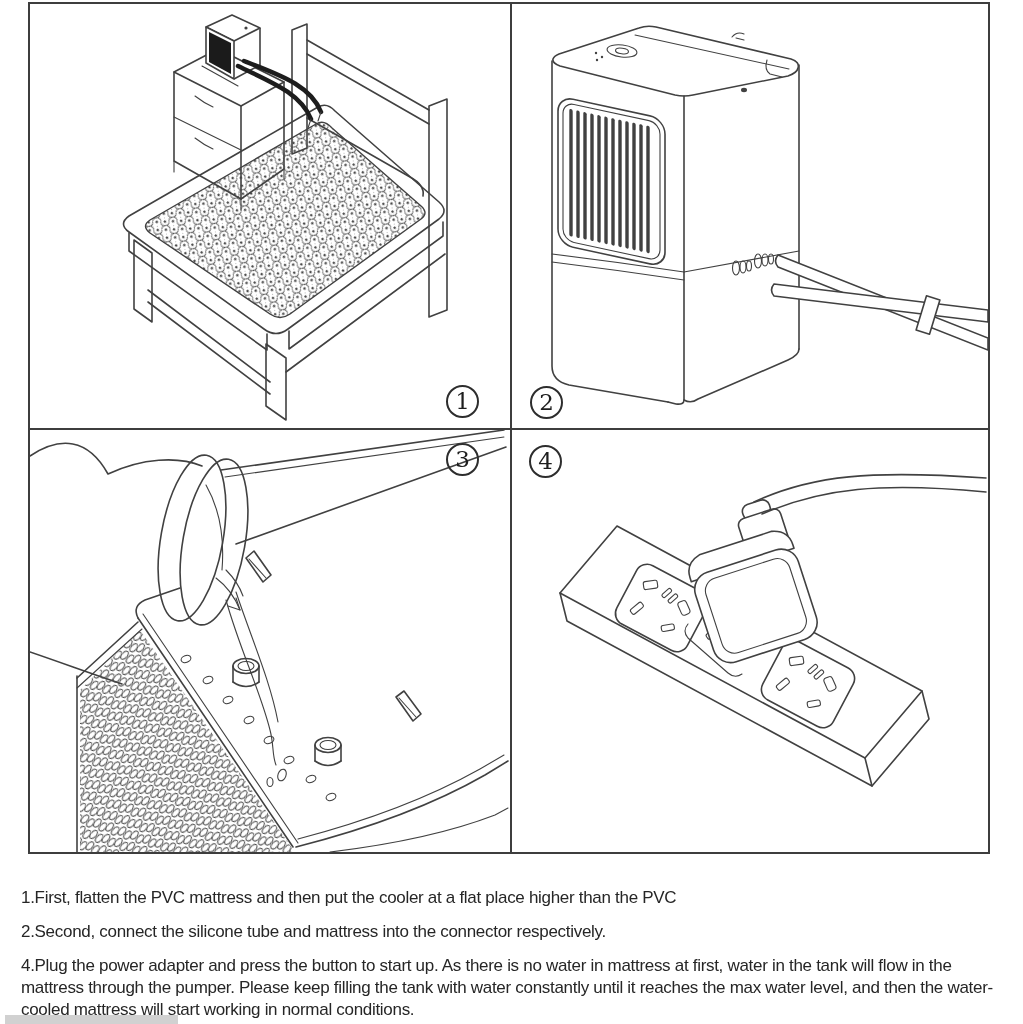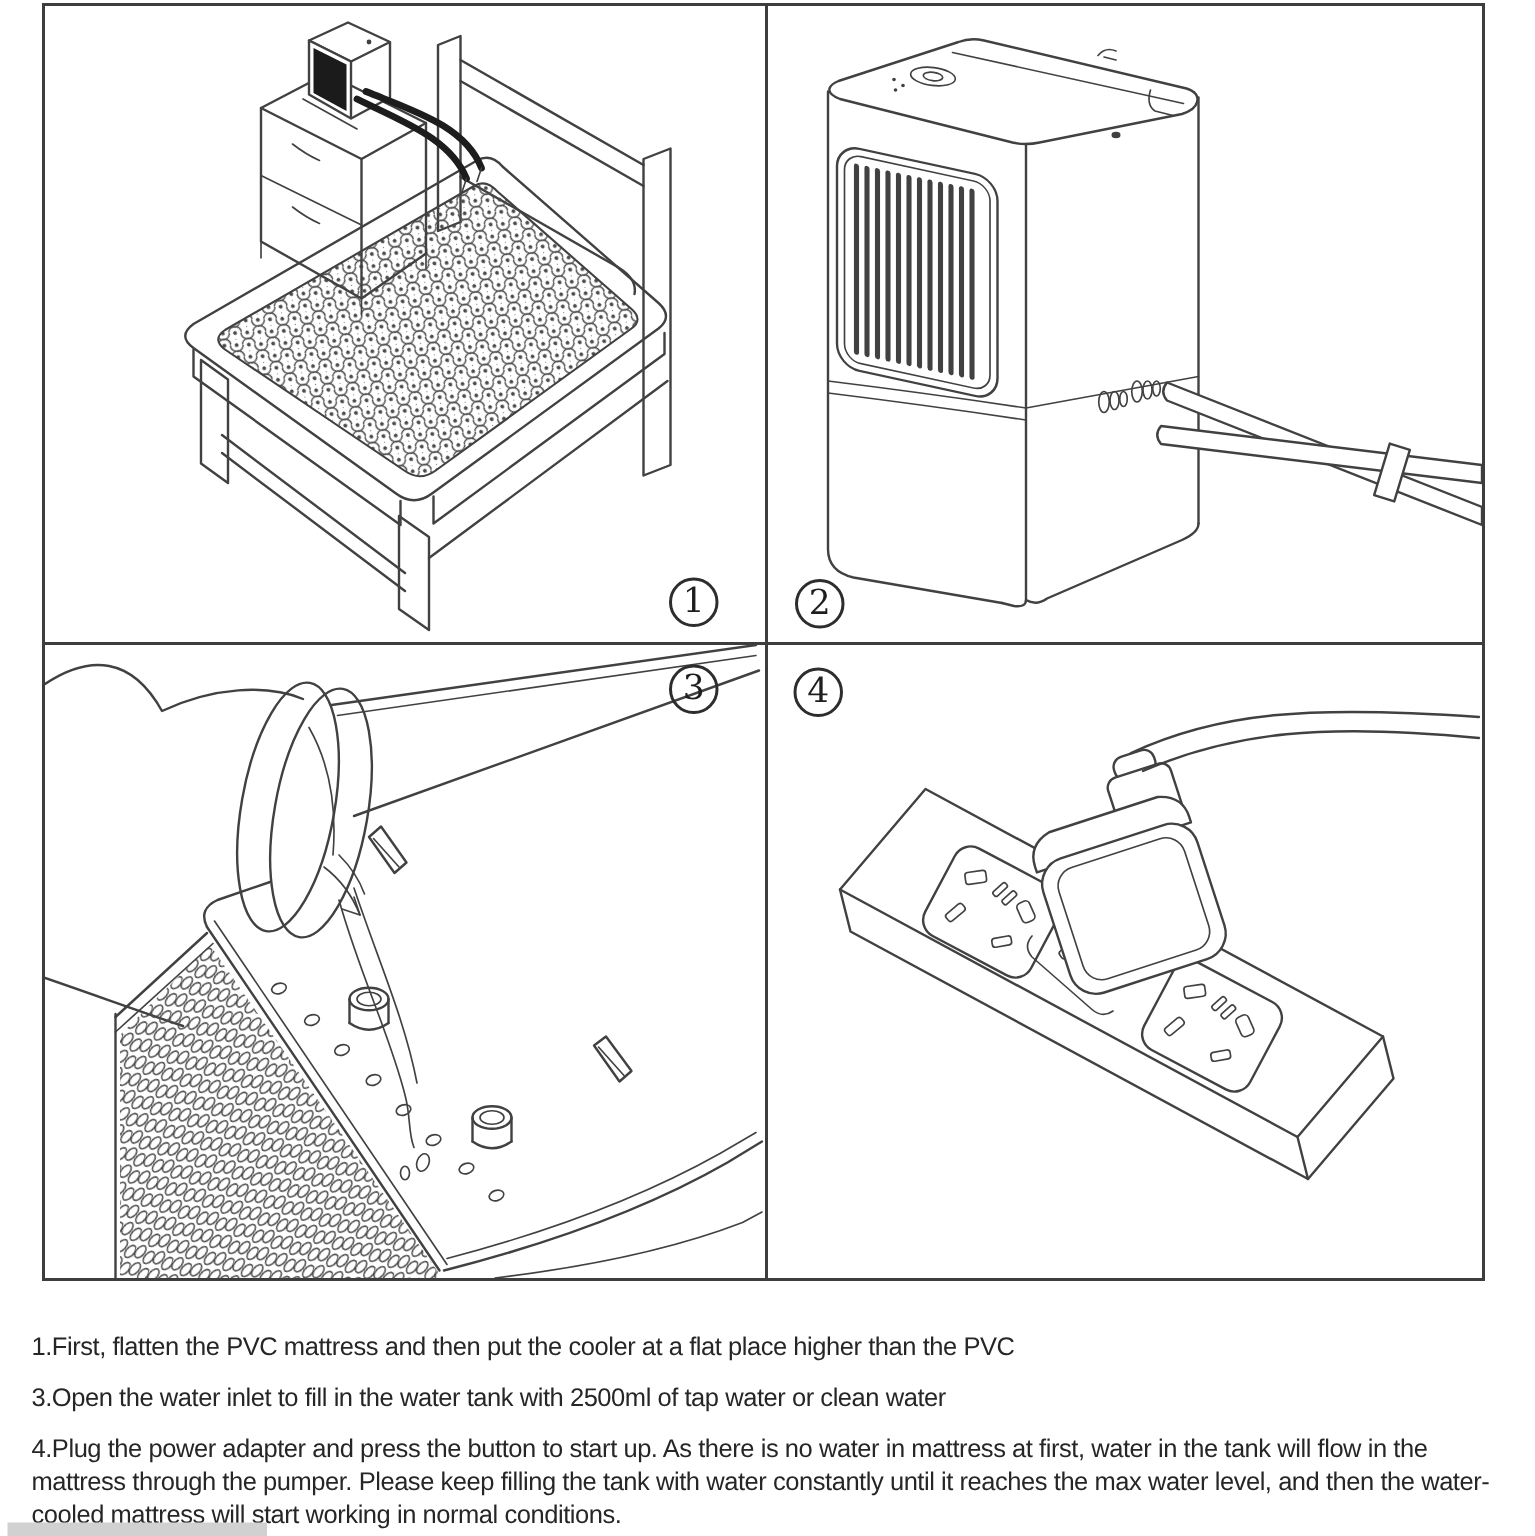--- a/index.html
+++ b/index.html
@@ -289,17 +289,17 @@
   <div class="hdiv"></div>
 
   <div class="badge b1">1</div>
   <div class="badge b2">2</div>
   <div class="badge b3">3</div>
   <div class="badge b4">4</div>
 </div>
 
 <div class="instructions">
   <p>1.First, flatten the PVC mattress and then put the cooler at a flat place higher than the PVC</p>
-  <p>3.Open the water inlet to fill in the water tank with 2500ml of tap water or clean water</p>
+  <p>2.Second, connect the silicone tube and mattress into the connector respectively.</p>
   <p>4.Plug the power adapter and press the button to start up. As there is no water in mattress at first, water in the tank will flow in the mattress through the pumper. Please keep filling the tank with water constantly until it reaches the max water level, and then the water-cooled mattress will start working in normal conditions.</p>
 </div>
 
 <div class="bottom-bar"></div>
 
 </body></html>

